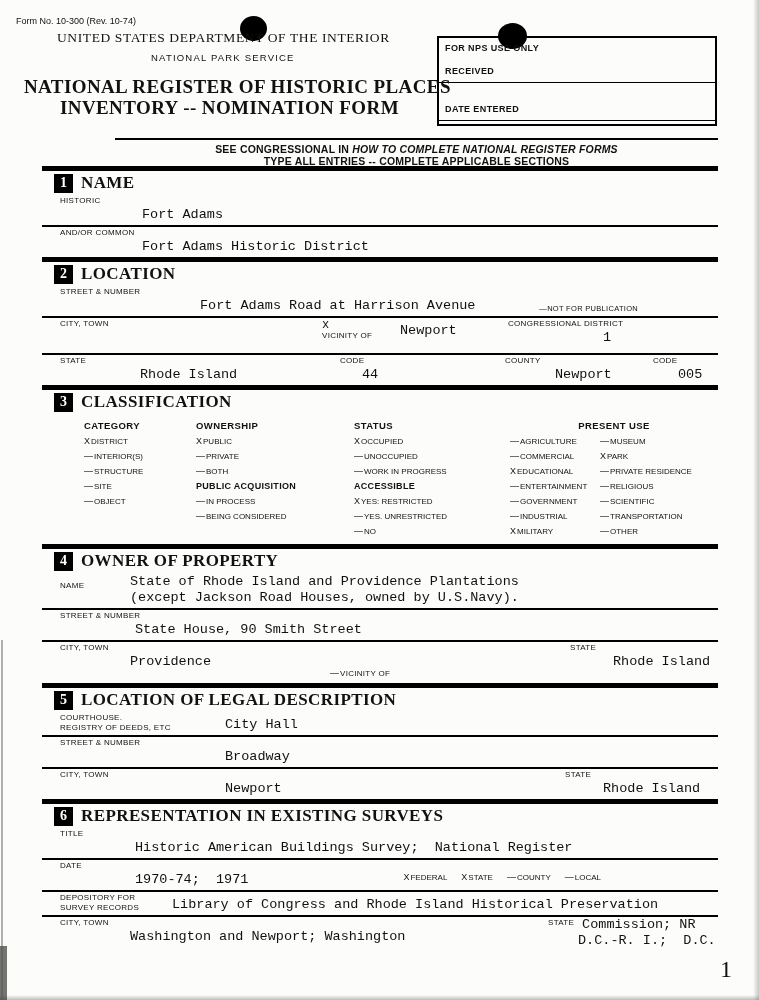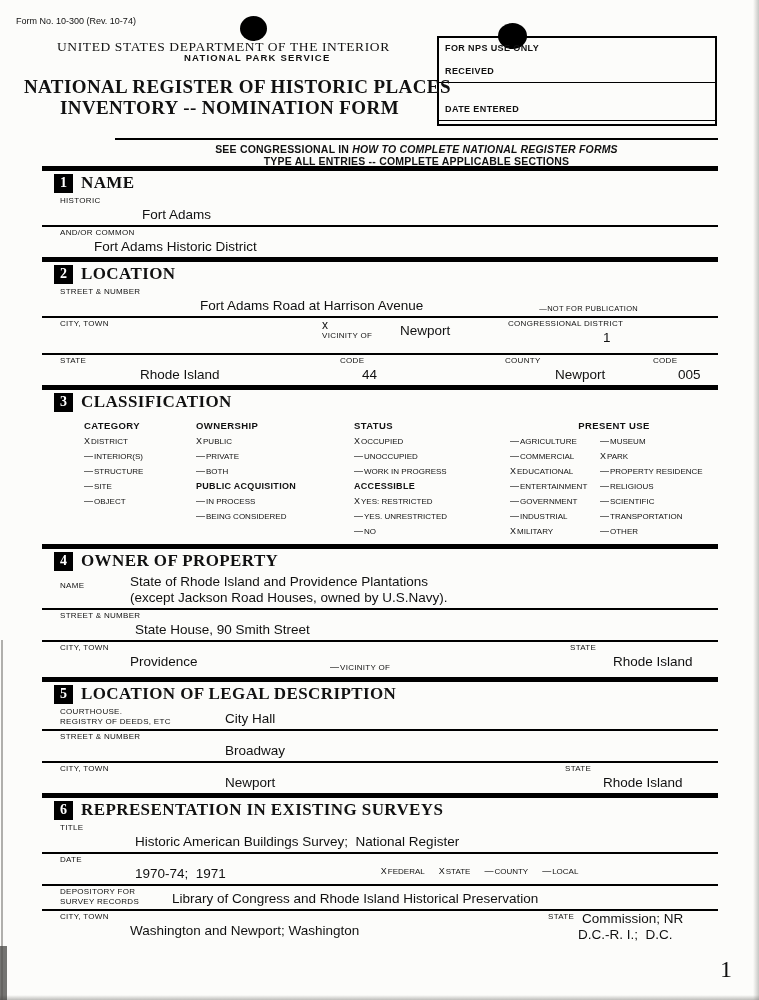--- a/index.html
+++ b/index.html
@@ -3,42 +3,42 @@
 <meta charset="utf-8">
 <style>
   html,body{margin:0;padding:0;background:#d8d8d4;}
   .page{width:759px;height:1000px;background:#fcfcfa;position:relative;overflow:hidden;
         font-family:"Liberation Sans",sans-serif;color:#111;}
   .abs{position:absolute;}
   .form-no{left:16px;top:16px;font-size:9px;text-align:center;}
   .punch{background:#000;border-radius:50%;}
   .punch1{left:240px;top:16px;width:27px;height:25px;}
   .punch2{left:498px;top:23px;width:29px;height:26px;}
-  .dept{left:57px;top:39px;font-family:"Liberation Serif",serif;font-size:13.5px;letter-spacing:0.6px;}
-  .agency{left:151px;top:52px;font-size:9.5px;font-weight:bold;letter-spacing:1.2px;margin-left:33px;}
+  .dept{left:57px;top:30px;font-family:"Liberation Serif",serif;font-size:13.5px;letter-spacing:0.6px;}
+  .agency{left:151px;top:52px;font-size:9.5px;font-weight:normal;letter-spacing:1.2px;}
   .nps-box{left:437px;top:36px;width:276px;height:86px;border:2px solid #000;font-size:9px;font-weight:bold;letter-spacing:0.4px;}
   .nps-title{position:absolute;left:6px;top:5px;}
   .nps-received{position:absolute;left:6px;top:28px;}
   .nps-rule1{position:absolute;left:0;right:0;top:44px;border-top:1.5px solid #000;}
   .nps-date{position:absolute;left:6px;top:66px;}
   .nps-rule2{position:absolute;left:0;right:0;top:82px;border-top:1.5px solid #000;}
   .title1{left:24px;top:76px;font-family:"Liberation Serif",serif;font-weight:bold;font-size:19px;letter-spacing:0.4px;}
   .title2{left:60px;top:97px;font-family:"Liberation Serif",serif;font-weight:bold;font-size:19px;letter-spacing:0.4px;}
   .instr{left:115px;top:138px;width:603px;border-top:2.5px solid #000;text-align:center;
          font-size:10.5px;font-weight:bold;padding-top:3px;letter-spacing:0.2px;}
   .instr .it{font-style:italic;}
   .form-body{position:absolute;left:42px;top:166px;width:676px;}
   .bar{height:5px;background:#000;}
   .sec-head{display:flex;align-items:center;gap:8px;padding:2px 0 2px 12px;}
   .num-box{width:19px;height:19px;background:#000;color:#fff;font-family:"Liberation Serif",serif;
            font-weight:bold;font-size:14px;display:flex;align-items:center;justify-content:center;flex:0 0 19px;}
   .sec-title{font-family:"Liberation Serif",serif;font-weight:bold;font-size:17px;letter-spacing:0.4px;}
   .rule{border-top:2px solid #000;}
   .lbl{font-size:8px;letter-spacing:0.3px;line-height:10px;}
-  .typed{font-family:Liberation Sans, sans-serif;font-size:13.5px;line-height:17px;white-space:pre;}
+  .typed{font-family:Liberation Mono, monospace;font-size:13.5px;line-height:17px;white-space:pre;}
   .f{padding:1px 0 2px 18px;}
   .row{display:flex;}
   .cb{font-size:8px;line-height:15px;white-space:nowrap;}
   .cb .mark{font-size:9px;margin-right:1px;}
   .colhead{font-size:9.5px;font-weight:bold;letter-spacing:0.4px;line-height:17px;}
   .subhead{font-size:9px;font-weight:bold;letter-spacing:0.3px;line-height:15px;}
   .pagenum{left:720px;top:956px;font-family:"Liberation Serif",serif;font-size:24px;}
   .edge-r{right:0;top:0;width:6px;height:1000px;background:linear-gradient(to left,#9a9a96,rgba(250,250,250,0));opacity:.55;}
   .edge-b{left:0;bottom:0;width:759px;height:5px;background:linear-gradient(to top,#7e7e7a,rgba(250,250,250,0));opacity:.5;}
   .smudge{left:0;top:946px;width:7px;height:54px;background:#2b2b28;opacity:.65;}
@@ -83,21 +83,21 @@
       <span class="num-box">1</span>
       <span class="sec-title">NAME</span>
     </div>
     <div class="f">
       <div class="lbl">HISTORIC</div>
       <div class="typed" style="margin-left:82px">Fort Adams</div>
     </div>
     <div class="rule"></div>
     <div class="f">
       <div class="lbl">AND/OR COMMON</div>
-      <div class="typed" style="margin-left:34px">Fort Adams Historic District</div>
+      <div class="typed" style="margin-left:82px">Fort Adams Historic District</div>
     </div>
 
     <div class="bar"></div>
     <div class="sec-head">
       <span class="num-box">2</span>
       <span class="sec-title">LOCATION</span>
     </div>
     <div class="f row" style="align-items:flex-end;justify-content:space-between">
       <div>
         <div class="lbl">STREET &amp; NUMBER</div>
@@ -181,21 +181,21 @@
             <div class="cb"><span class="mark">—</span><span>COMMERCIAL</span></div>
             <div class="cb"><span class="mark">X</span><span>EDUCATIONAL</span></div>
             <div class="cb"><span class="mark">—</span><span>ENTERTAINMENT</span></div>
             <div class="cb"><span class="mark">—</span><span>GOVERNMENT</span></div>
             <div class="cb"><span class="mark">—</span><span>INDUSTRIAL</span></div>
             <div class="cb"><span class="mark">X</span><span>MILITARY</span></div>
           </div>
           <div style="width:118px">
             <div class="cb"><span class="mark">—</span><span>MUSEUM</span></div>
             <div class="cb"><span class="mark">X</span><span>PARK</span></div>
-            <div class="cb"><span class="mark">—</span><span>PROPERTY RESIDENCE</span></div>
+            <div class="cb"><span class="mark">—</span><span>PRIVATE RESIDENCE</span></div>
             <div class="cb"><span class="mark">—</span><span>RELIGIOUS</span></div>
             <div class="cb"><span class="mark">—</span><span>SCIENTIFIC</span></div>
             <div class="cb"><span class="mark">—</span><span>TRANSPORTATION</span></div>
             <div class="cb"><span class="mark">—</span><span>OTHER</span></div>
           </div>
         </div>
       </div>
     </div>
 
     <div class="bar"></div>
@@ -216,21 +216,21 @@
     <div class="f">
       <div class="lbl">STREET &amp; NUMBER</div>
       <div class="typed" style="margin-left:75px">State House, 90 Smith Street</div>
     </div>
     <div class="rule"></div>
     <div class="f row" style="align-items:flex-start">
       <div style="width:270px">
         <div class="lbl">CITY, TOWN</div>
         <div class="typed" style="margin-left:70px">Providence</div>
       </div>
-      <div style="width:180px;padding-top:13px">
+      <div style="width:180px;padding-top:19px">
         <span class="cb"><span class="mark">—</span></span><span class="lbl">VICINITY OF</span>
       </div>
       <div style="margin-left:auto;width:150px">
         <div class="lbl" style="margin-left:2px">STATE</div>
         <div class="typed" style="margin-left:45px">Rhode Island</div>
       </div>
     </div>
 
     <div class="bar"></div>
     <div class="sec-head">

